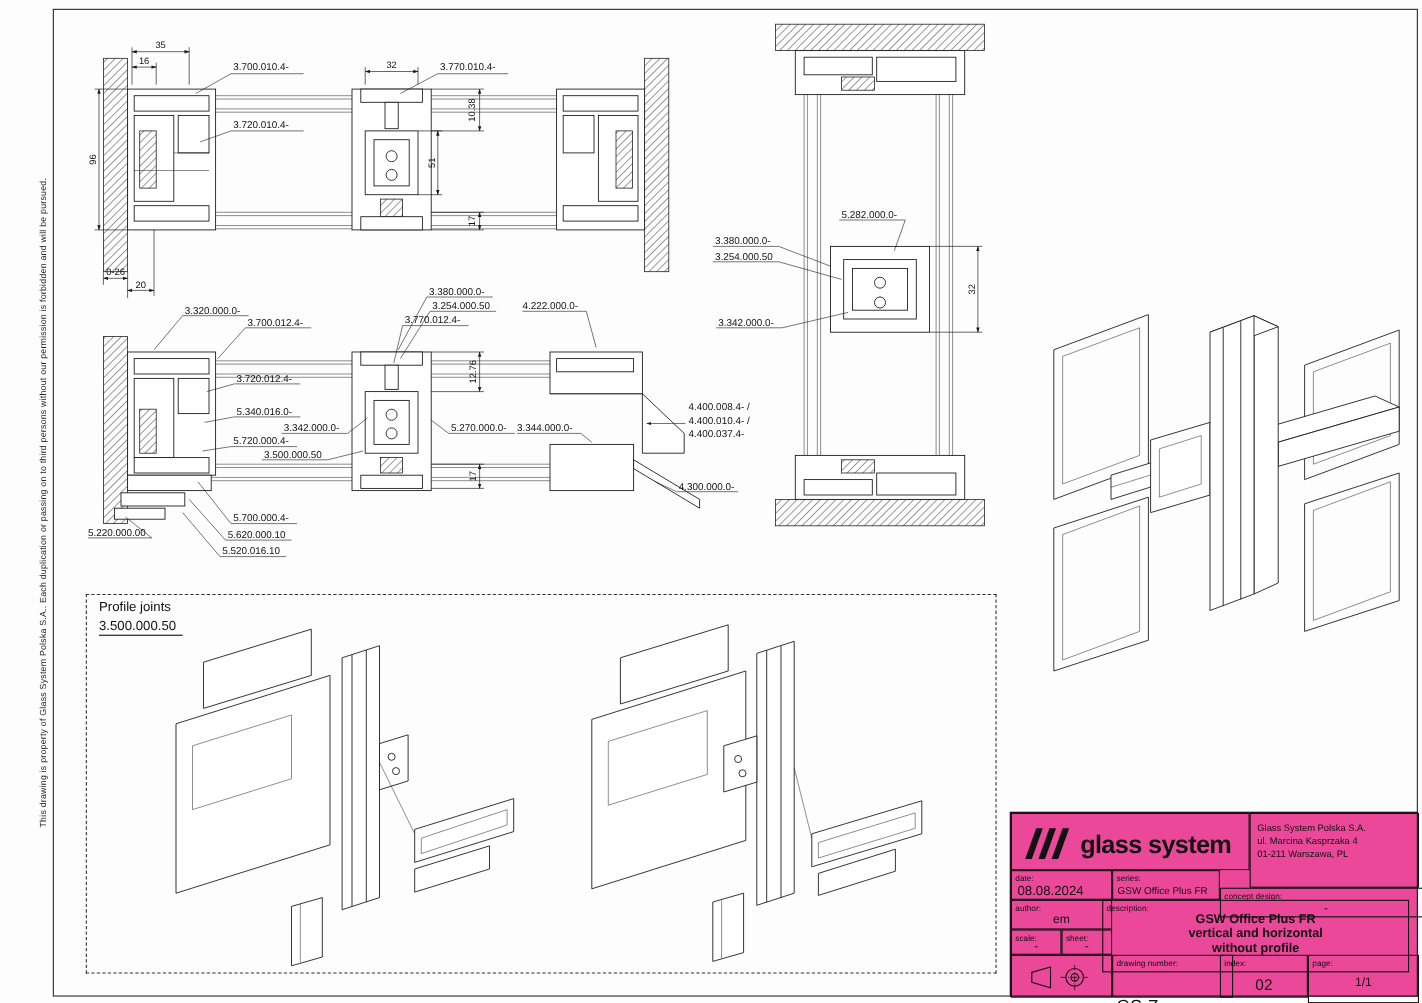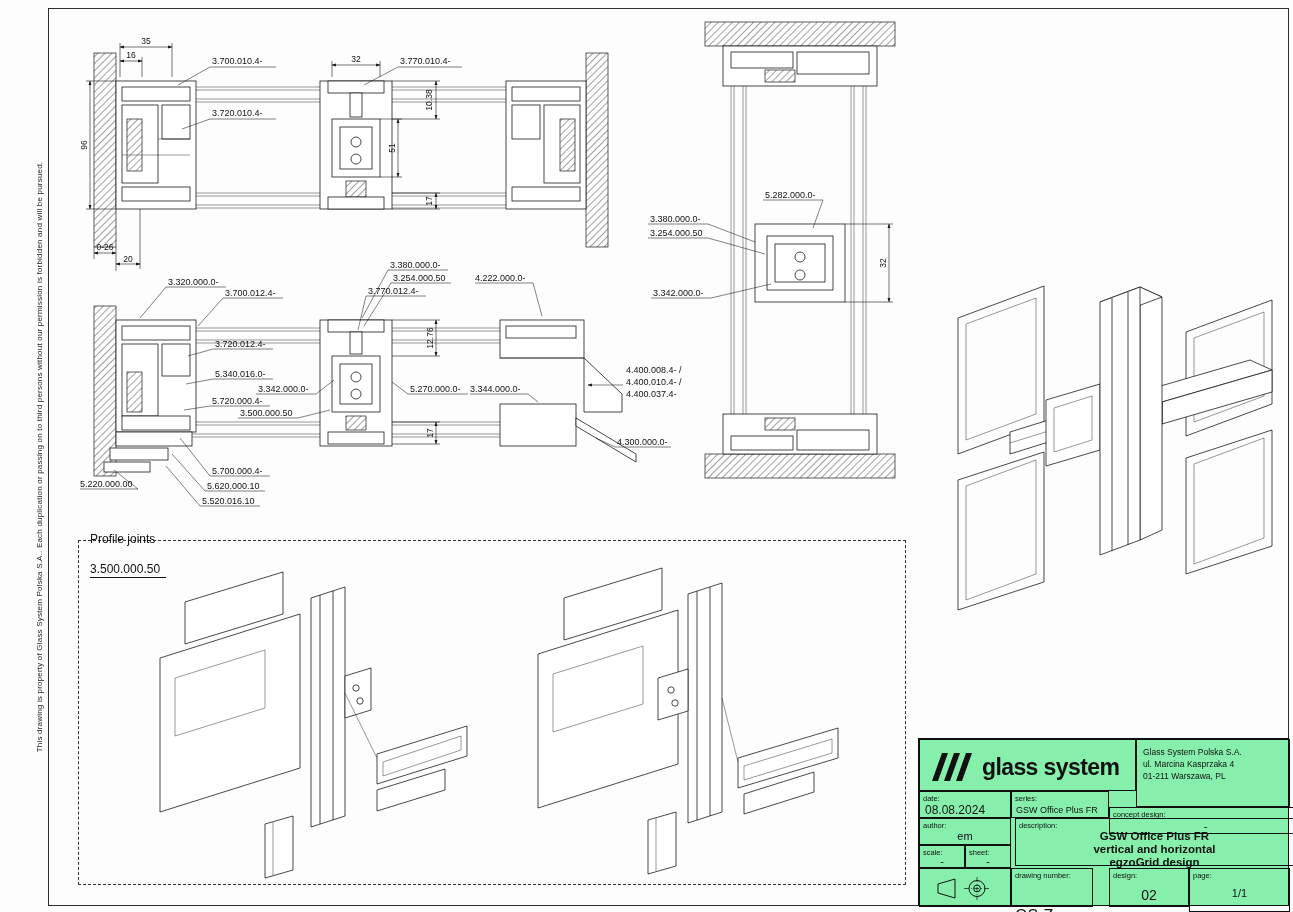--- a/index.html
+++ b/index.html
@@ -11,24 +11,24 @@
   svg.abs{position:absolute;overflow:visible}
   .ln{stroke:#1a1a1a;stroke-width:.8;fill:none}
   .thin{stroke-width:.45}
   .wh{fill:#fff;stroke:#1a1a1a;stroke-width:.8}
   .hat{fill:url(#hatch);stroke:#1a1a1a;stroke-width:.7}
   .dim{stroke:#1a1a1a;stroke-width:.6;fill:none}
   .lead{stroke:#1a1a1a;stroke-width:.55;fill:none}
   text{font-size:9px;fill:#111;font-family:"Liberation Sans",sans-serif}
   text.dimt{font-size:8.5px}
   .dashbox{position:absolute;left:78px;top:540px;width:828px;height:345px;border:1px dashed #333}
-  .pj-title{position:absolute;left:90px;top:532px;font-size:12px}
+  .pj-title{position:absolute;left:90px;top:544px;font-size:12px}
   .pj-code{position:absolute;left:90px;top:562px;font-size:12px;border-bottom:1px solid #111;padding:0 6px 1px 0}
   
-  .tb{position:absolute;left:918px;top:738px;width:371px;height:168px;border:1.6px solid #111;background:#86efac}
+  .tb{position:absolute;left:918px;top:738px;width:371px;height:168px;border:1.6px solid #111;background:#ec4899}
   .cell{position:absolute;border:.8px solid #111}
   .lbl{position:absolute;left:3px;top:2px;font-size:7.5px;color:#111}
   .logo-wrap{position:absolute;left:10px;top:11px;display:flex;align-items:center;gap:8px}
   .logo-text{font-size:23px;font-weight:700;letter-spacing:-.6px;color:#111}
   .addr{position:absolute;left:6px;top:6px;font-size:8.5px;line-height:12px}
   .val-date{position:absolute;left:5px;top:11px;font-size:12px}
   .val-series{position:absolute;left:4px;top:13px;font-size:9px}
   .val-center{position:absolute;left:0;right:0;text-align:center}
   .desc{position:absolute;left:0;right:0;top:11px;text-align:center;font-weight:700;font-size:11.5px;line-height:13px}
   .val-dwg{position:absolute;left:3px;top:38px;font-size:16px}
@@ -383,51 +383,51 @@
       <span class="val-series">GSW Office Plus FR</span>
     </div>
     <div class="cell" style="left:190px;top:68px;width:193px;height:27px">
       <span class="lbl">concept design:</span>
       <span class="val-center" style="top:12px;font-size:11px">-</span>
     </div>
     <div class="cell" style="left:0;top:79px;width:92px;height:27px">
       <span class="lbl">author:</span>
       <span class="val-center" style="top:11px;font-size:11px">em</span>
     </div>
-    <div class="cell" style="left:96px;top:79px;width:279px;height:48px">
+    <div class="cell" style="left:83px;top:79px;width:279px;height:66px">
       <span class="lbl">description:</span>
       <div class="desc">
         <div>GSW Office Plus FR</div>
         <div>vertical and horizontal</div>
-        <div>egzoGrid design</div>
+        <div>without profile</div>
       </div>
     </div>
     <div class="cell" style="left:0;top:106px;width:46px;height:23px">
       <span class="lbl">scale:</span>
       <span class="val-center" style="top:9px;font-size:11px">-</span>
     </div>
     <div class="cell" style="left:46px;top:106px;width:46px;height:23px">
       <span class="lbl">sheet:</span>
       <span class="val-center" style="top:9px;font-size:11px">-</span>
     </div>
     <div class="cell" style="left:0;top:129px;width:92px;height:39px">
       <svg width="62" height="24" viewBox="0 0 62 24" style="position:absolute;left:15px;top:8px">
         <polygon points="3,7 20,2 20,21 3,16" fill="none" stroke="#111" stroke-width="1"></polygon>
         <circle cx="42" cy="11.5" r="8" fill="none" stroke="#111" stroke-width="1"></circle>
         <circle cx="42" cy="11.5" r="3.4" fill="none" stroke="#111" stroke-width="1"></circle>
         <line x1="29" y1="11.5" x2="55" y2="11.5" stroke="#111" stroke-width=".7" stroke-dasharray="5 2 1 2"></line>
         <line x1="42" y1="0" x2="42" y2="23" stroke="#111" stroke-width=".7" stroke-dasharray="5 2 1 2"></line>
       </svg>
     </div>
-    <div class="cell" style="left:92px;top:129px;width:82px;height:39px">
+    <div class="cell" style="left:92px;top:129px;width:110px;height:39px">
       <span class="lbl">drawing number:</span>
       <span class="val-dwg">GS-Z-5.22.02.21</span>
     </div>
     <div class="cell" style="left:190px;top:129px;width:80px;height:39px">
-      <span class="lbl">design:</span>
+      <span class="lbl">index:</span>
       <span class="val-center" style="top:18px;font-size:14px">02</span>
     </div>
     <div class="cell" style="left:270px;top:129px;width:101px;height:44px">
       <span class="lbl">page:</span>
       <span class="val-center" style="top:18px;font-size:11px">1/1</span>
     </div>
   </div>
 
 </div>
 

